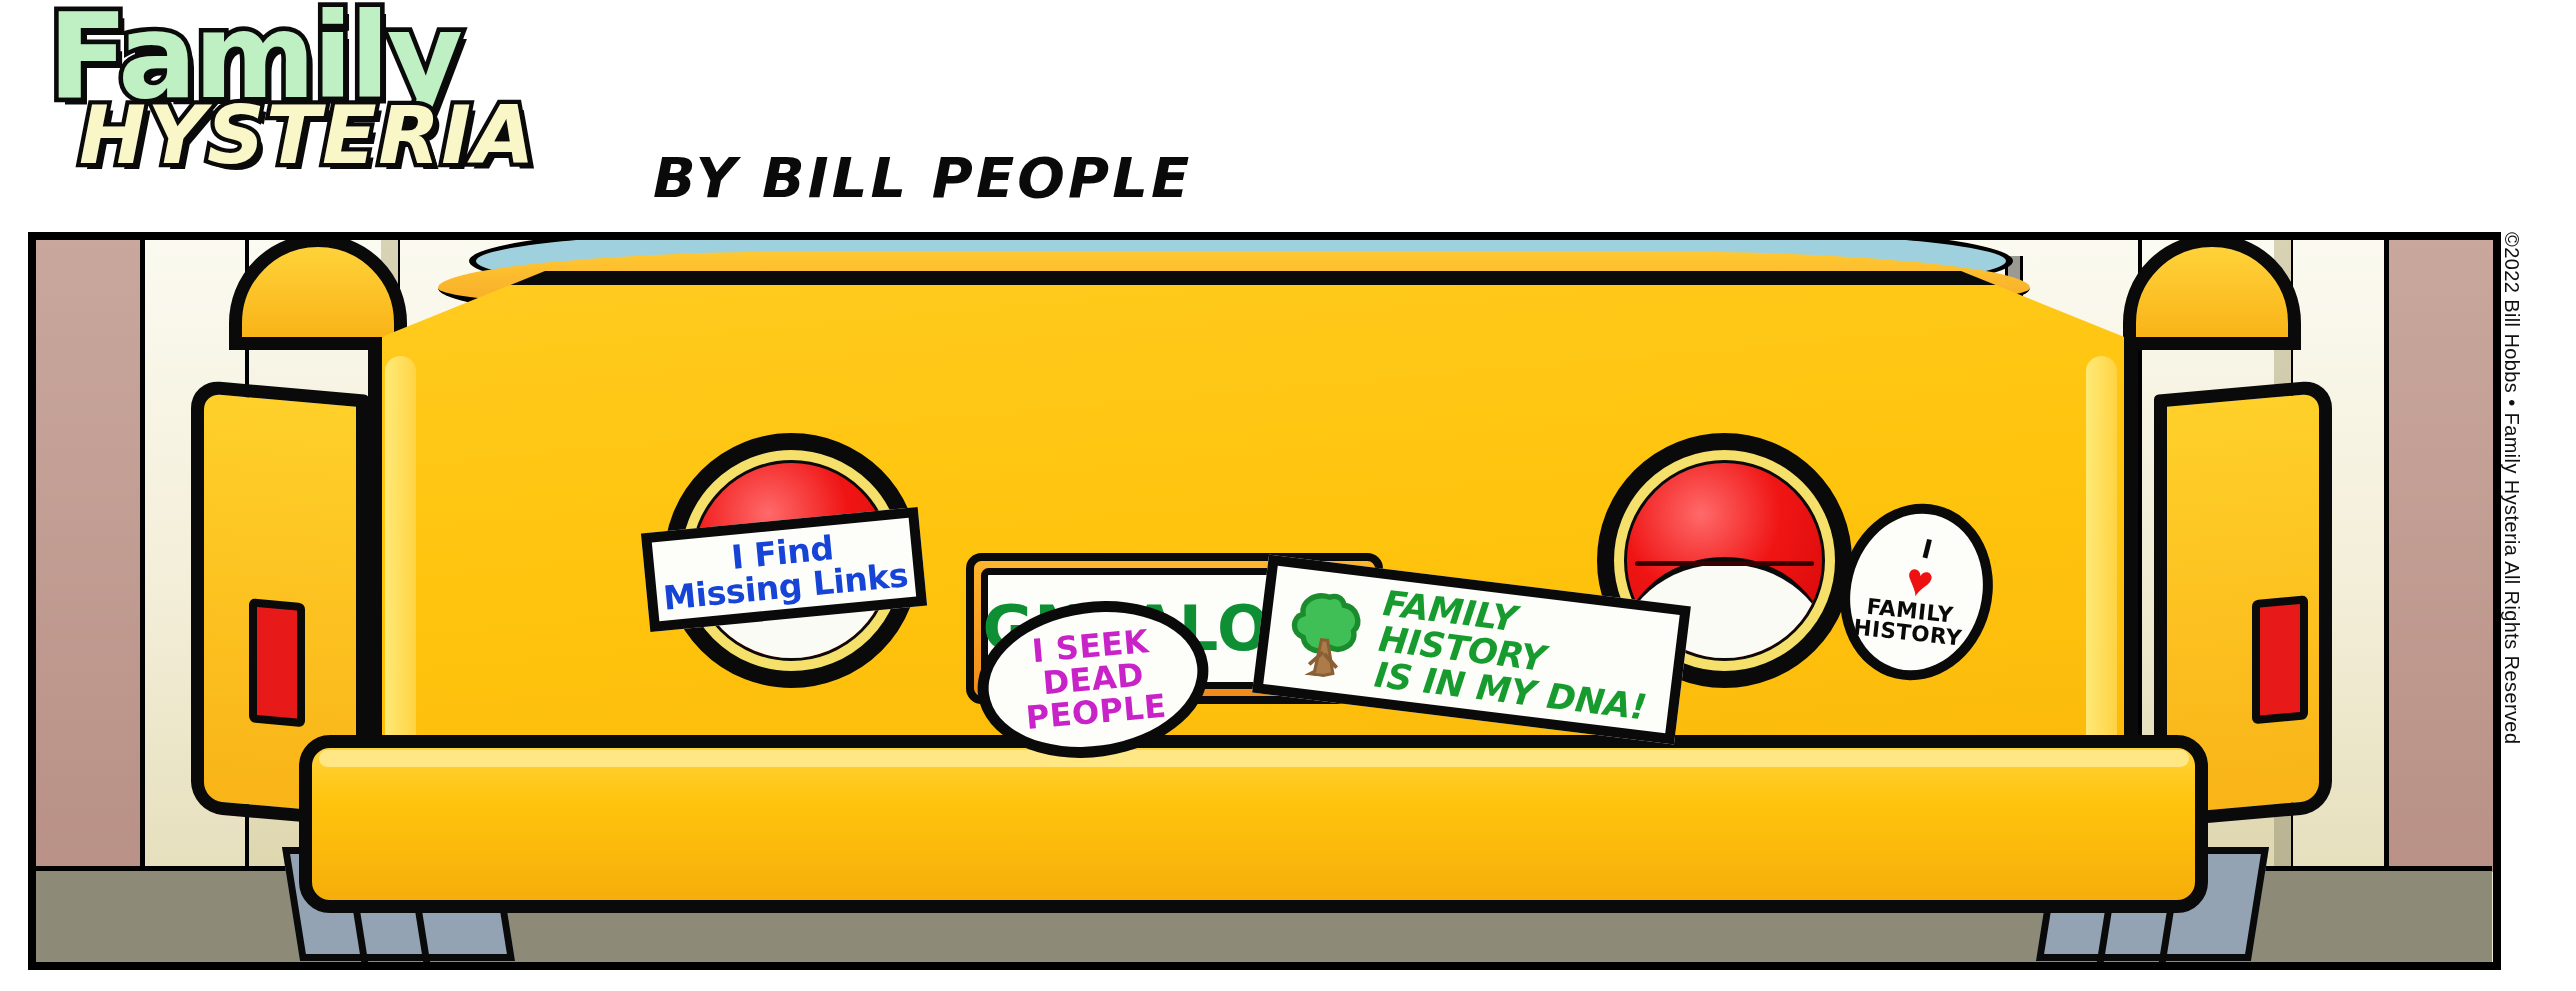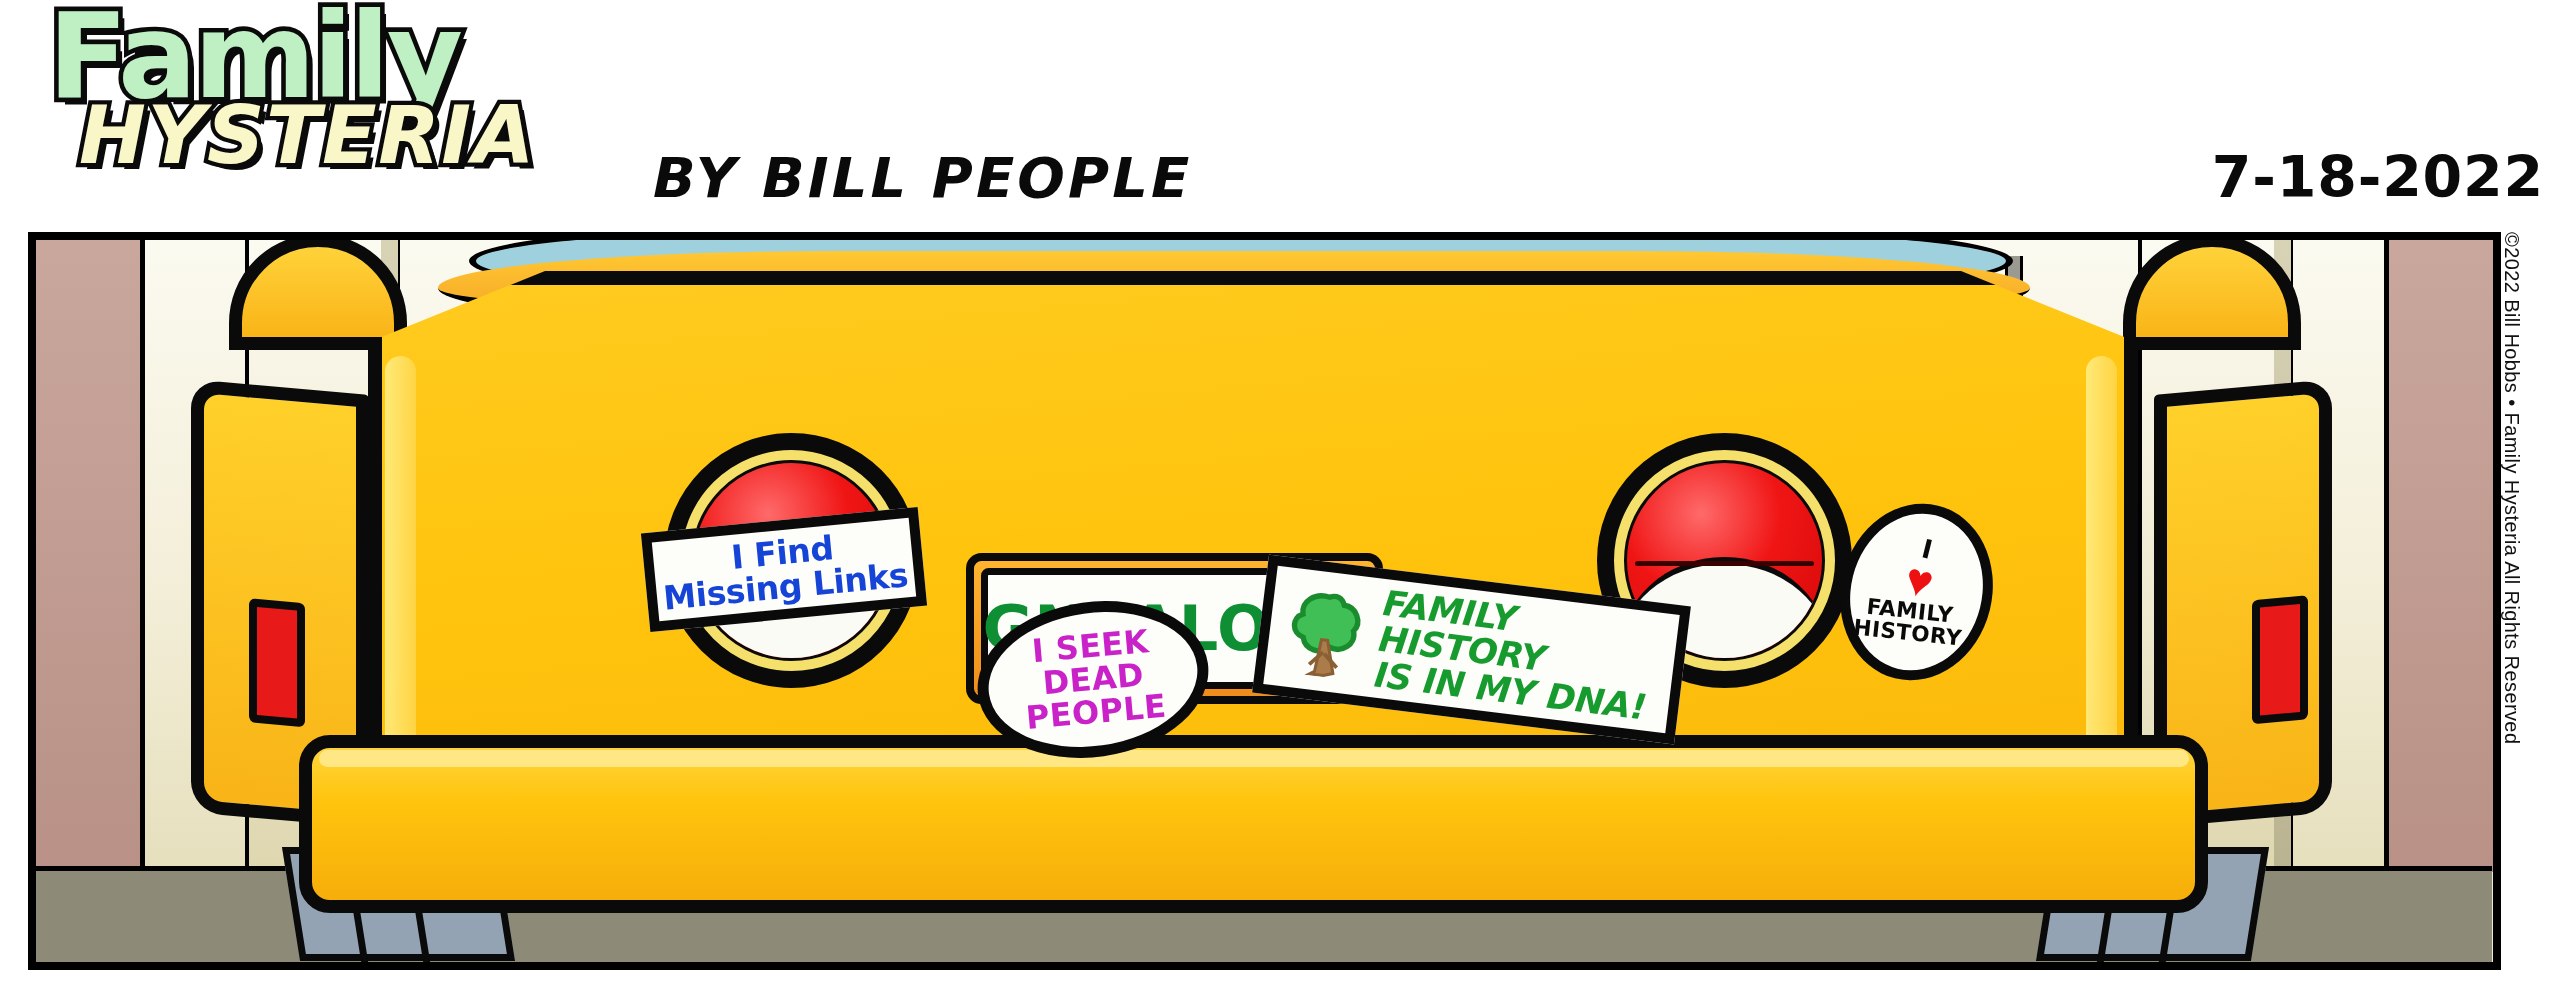--- a/index.html
+++ b/index.html
@@ -291,21 +291,20 @@
 <body>
 
 <div id="page">
 
   <div id="header">
     <div class="logo-wrap">
       <div class="logo-family">Family</div>
       <div class="logo-hysteria">HYSTERIA</div>
     </div>
     <div class="byline">BY BILL PEOPLE</div>
-    <div class="datestamp">7-18-2022</div>
   </div>
 
   <div class="copyright">©2022 Bill Hobbs • Family Hysteria All Rights Reserved</div>
 
   <div id="panel">
     <div class="panel-inner">
 
       <div class="wall"></div>
 
       <div class="col-mauve left"></div>

